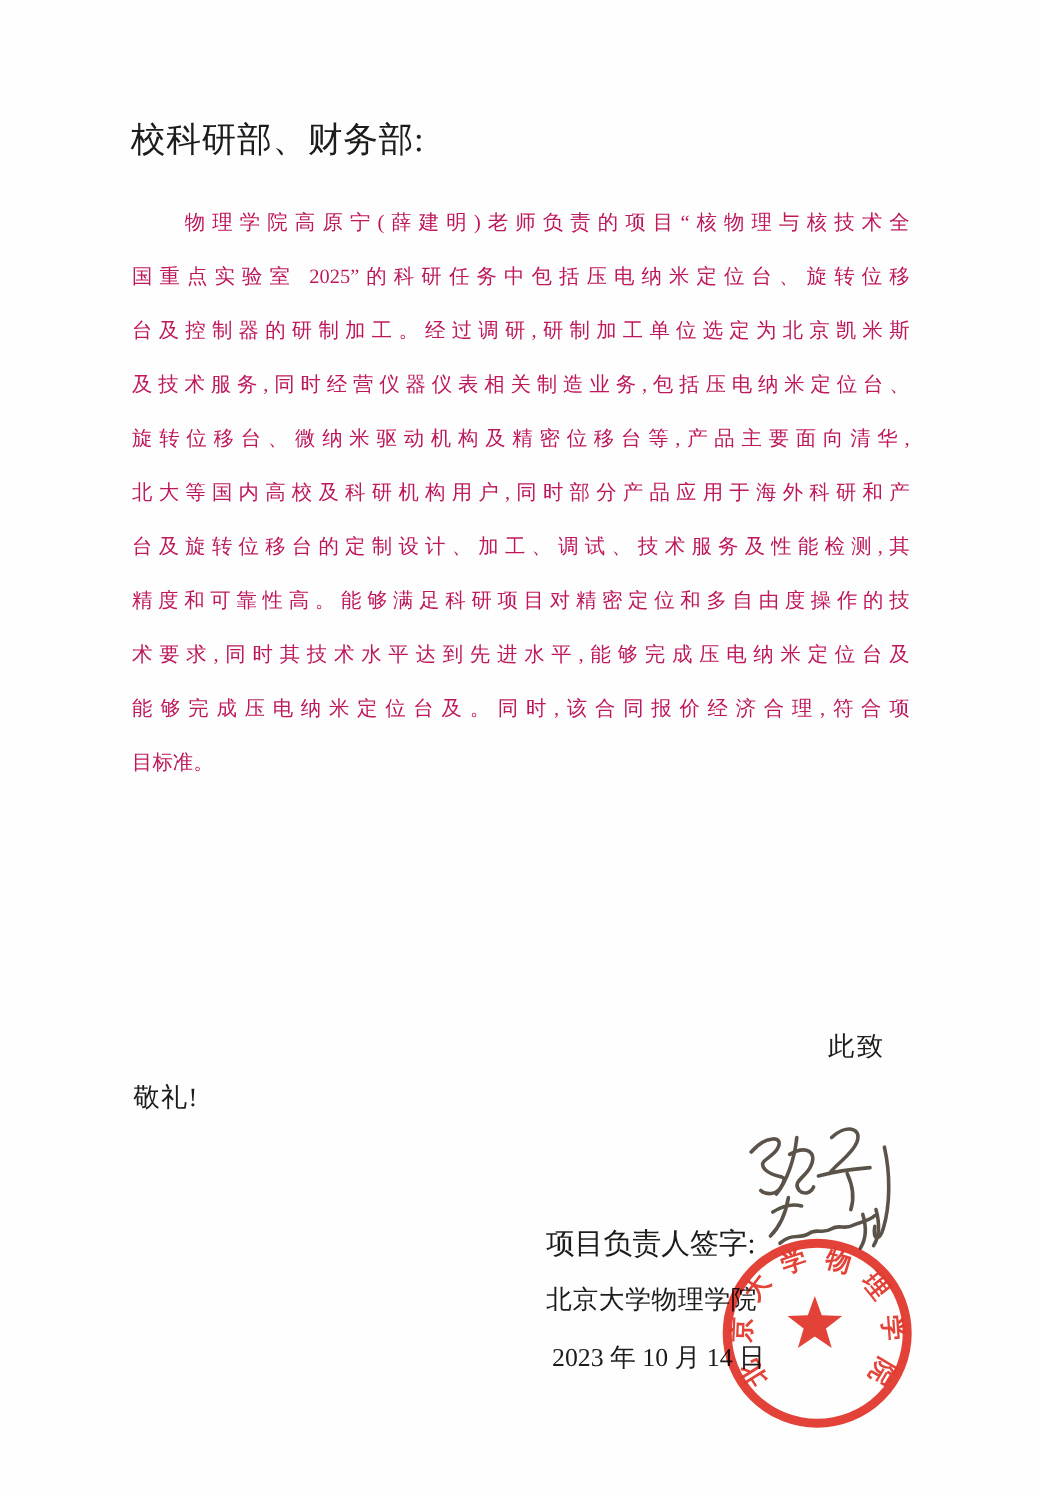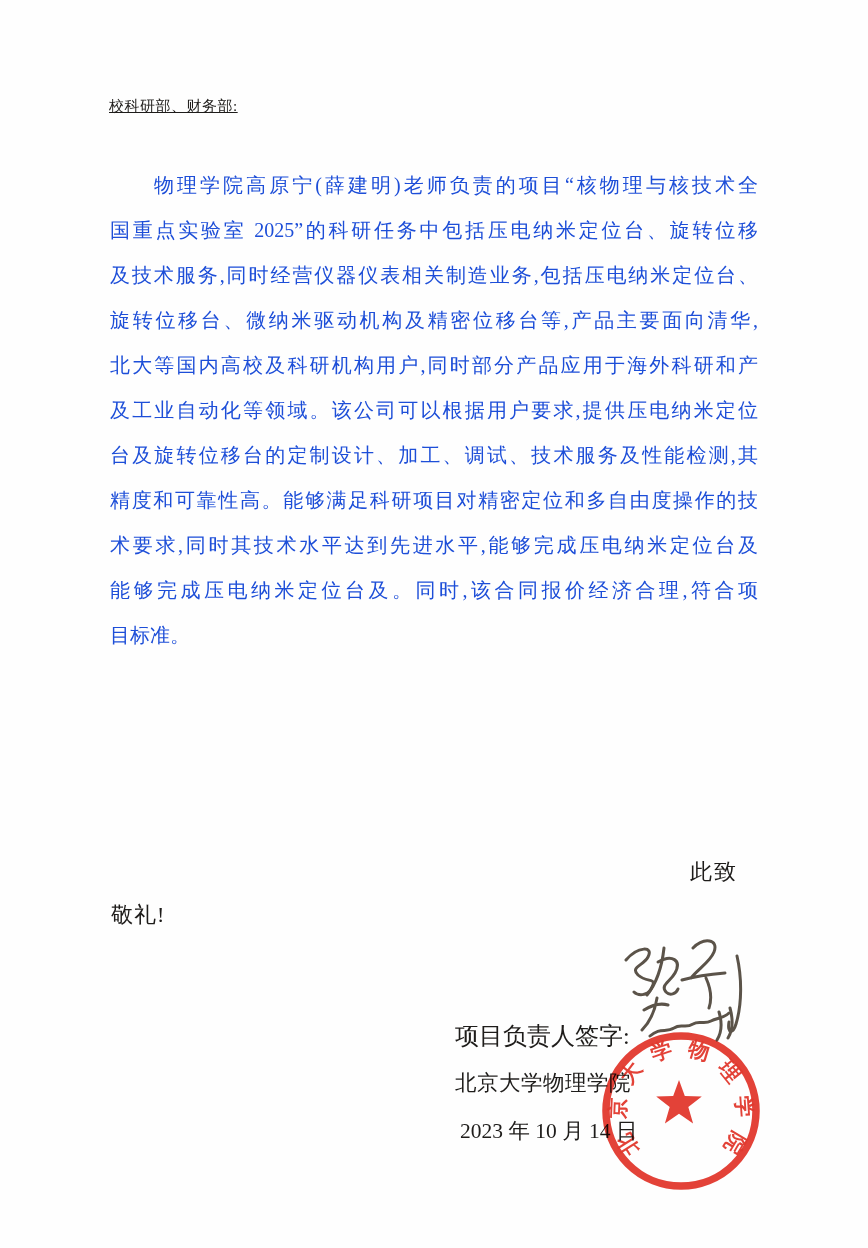--- a/index.html
+++ b/index.html
@@ -1,26 +1,26 @@
 <!DOCTYPE html>
 <html><head>
 <meta charset="utf-8">
 <style>
   html,body{margin:0;padding:0;background:#ffffff;}
   .page{
     position:relative;width:868px;height:1248px;background:#fefefe;overflow:hidden;
     font-family:"Liberation Serif","DejaVu Serif",serif;color:#1e1c1a;
   }
   .txt{position:absolute;white-space:pre;}
-  .salutation{left:109px;top:97px;font-size:15px;letter-spacing:.5px;text-decoration:underline;}
+  .salutation{left:109px;top:97px;font-size:29px;letter-spacing:.5px;}
   .body-block{position:absolute;left:110px;top:163px;width:648px;}
   .line{
-    height:45px;line-height:45px;font-size:20px;
+    height:45px;line-height:45px;font-size:17px;
     text-align:justify;text-align-last:justify;
-    color:#1d4ed8;
+    color:#be185d;
   }
   .line.first{text-indent:44px;}
   .line.last{text-align-last:left;}
   .cizhi{left:690px;top:857px;font-size:22px;letter-spacing:2px;font-family:Liberation Serif, serif;}
   .jingli{left:111px;top:900px;font-size:22px;letter-spacing:1px;}
   .sig-label{left:455px;top:1020px;font-size:24px;}
   .sig-org{left:455px;top:1068px;font-size:21.5px;letter-spacing:.5px;}
   .sig-date{left:460px;top:1116px;font-size:21.5px;}
   .sig-svg{position:absolute;left:598px;top:926px;}
   .seal-svg{position:absolute;left:591px;top:1021px;mix-blend-mode:multiply;opacity:.93;}
@@ -29,24 +29,24 @@
 </head>
 <body>
 
 <div class="page">
 
   <div class="txt salutation">校科研部、财务部:</div>
 
   <div class="body-block">
     <div class="line first">物理学院高原宁(薛建明)老师负责的项目“核物理与核技术全</div>
     <div class="line">国重点实验室 2025”的科研任务中包括压电纳米定位台、旋转位移</div>
+    <div class="line">台及控制器的研制加工。经过调研,研制加工单位选定为北京凯米斯</div>
     <div class="line">及技术服务,同时经营仪器仪表相关制造业务,包括压电纳米定位台、</div>
     <div class="line">旋转位移台、微纳米驱动机构及精密位移台等,产品主要面向清华,</div>
     <div class="line">北大等国内高校及科研机构用户,同时部分产品应用于海外科研和产</div>
-    <div class="line">及工业自动化等领域。该公司可以根据用户要求,提供压电纳米定位</div>
     <div class="line">台及旋转位移台的定制设计、加工、调试、技术服务及性能检测,其</div>
     <div class="line">精度和可靠性高。能够满足科研项目对精密定位和多自由度操作的技</div>
     <div class="line">术要求,同时其技术水平达到先进水平,能够完成压电纳米定位台及</div>
     <div class="line">能够完成压电纳米定位台及。同时,该合同报价经济合理,符合项</div>
     <div class="line last">目标准。</div>
   </div>
 
   <div class="txt cizhi">此致</div>
   <div class="txt jingli">敬礼!</div>
 

